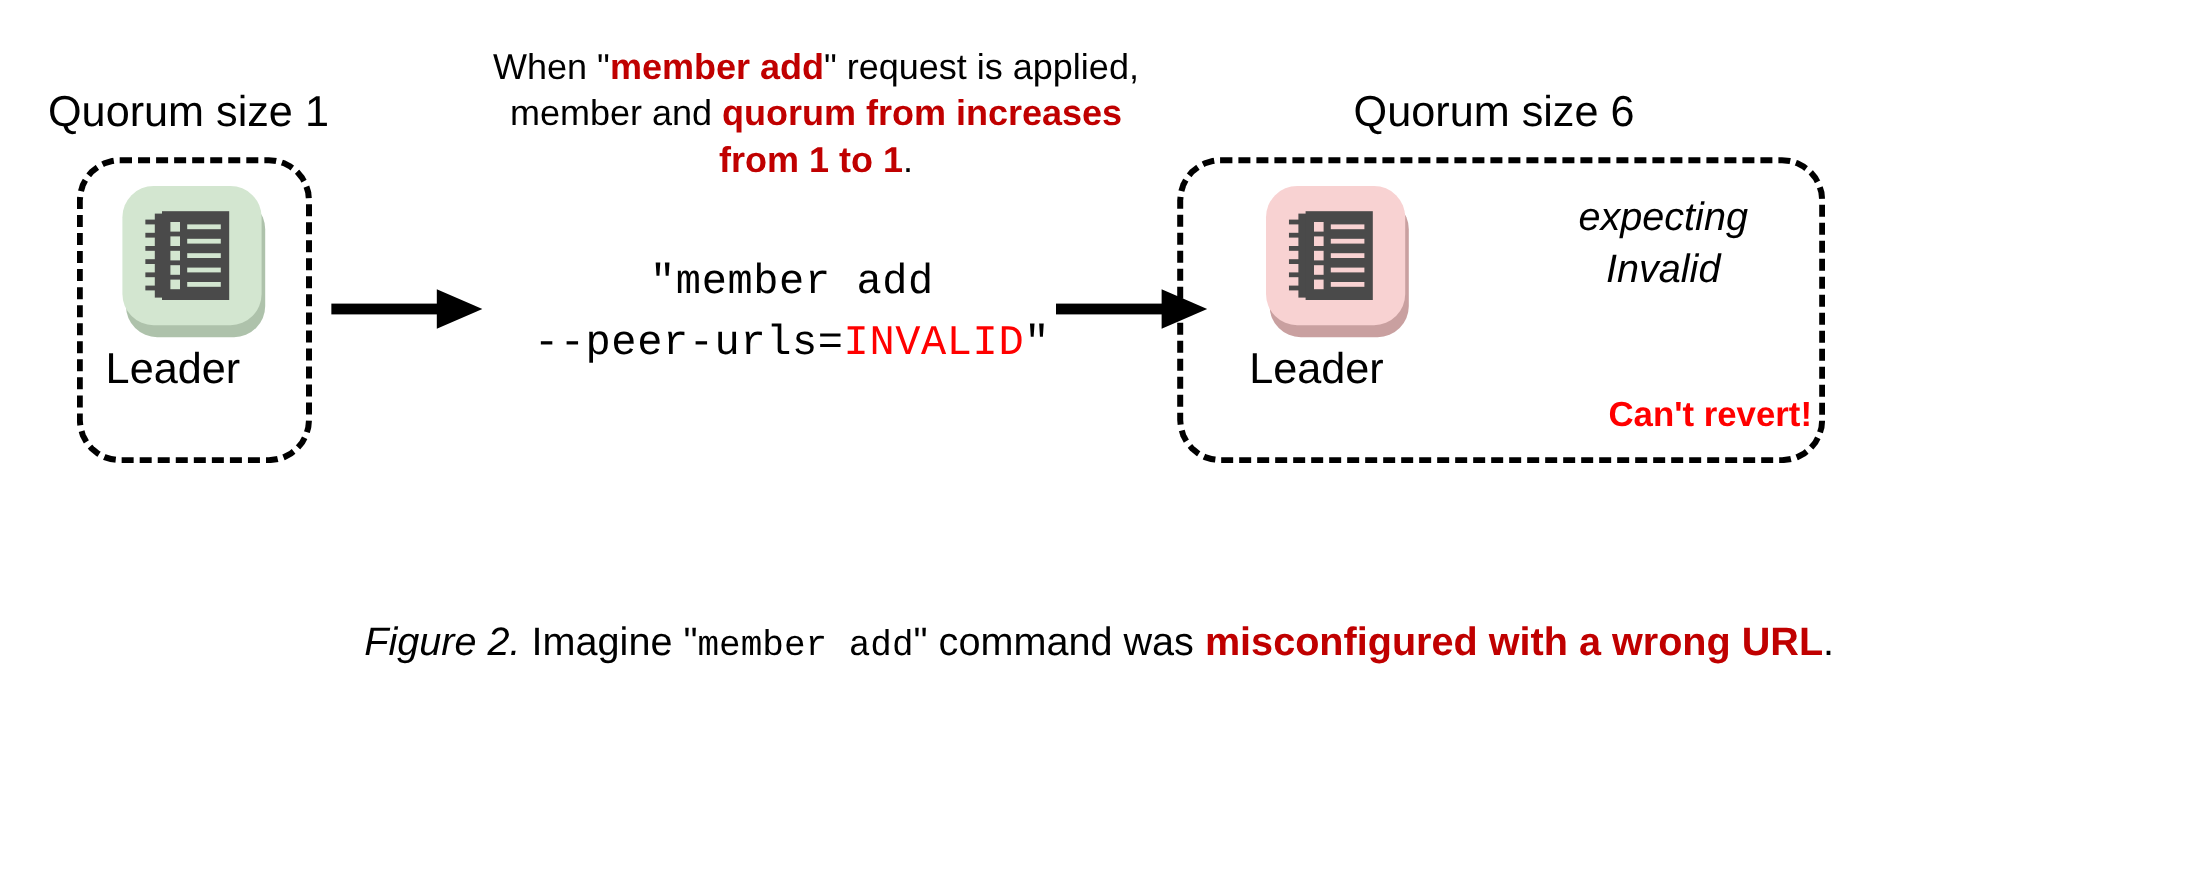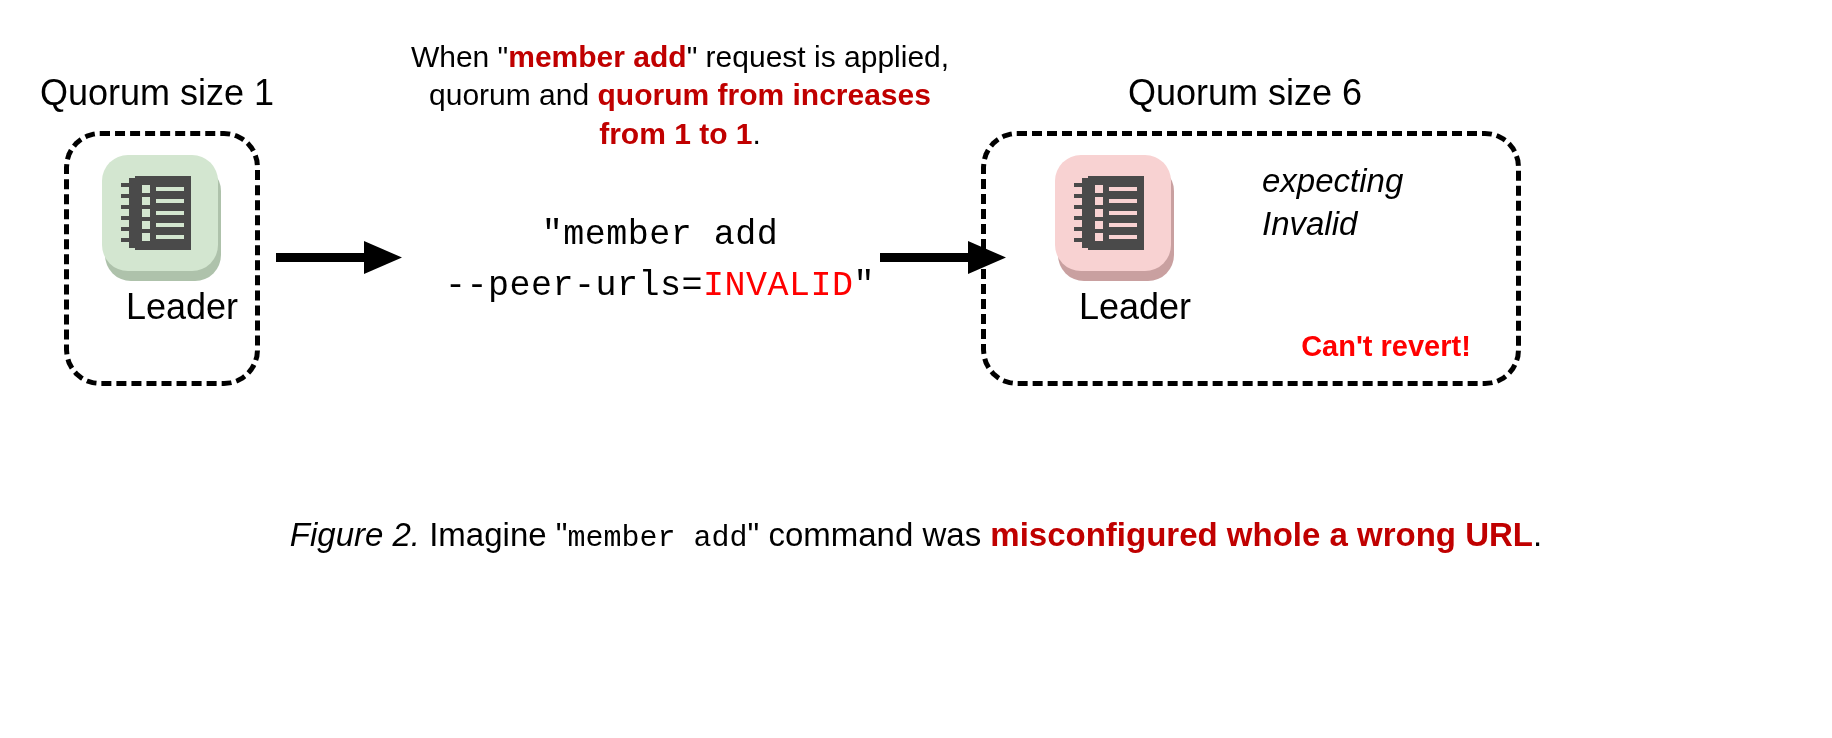--- a/index.html
+++ b/index.html
@@ -61,21 +61,21 @@
     left: 981px;
     top: 131px;
     width: 540px;
     height: 255px;
   }
 
   
   .node {
     position: absolute;
     width: 150px;
-    text-align: right;
+    text-align: left;
   }
   #node-left  { left: 88px;  top: 155px; }
   #node-right { left: 1041px; top: 155px; }
 
   .node-icon-wrap {
     position: relative;
     width: 122px;
     height: 128px;
     margin: 0 auto;
   }
@@ -111,30 +111,30 @@
     font-size: 36px;
     margin-top: 6px;
     line-height: 1;
   }
 
   
   #follower-status {
     left: 1262px;
     top: 160px;
     width: 248px;
-    text-align: left;
+    text-align: center;
     font-size: 33px;
     font-style: italic;
     line-height: 1.30;
   }
   #cant-revert {
     left: 1262px;
     top: 330px;
     width: 248px;
-    text-align: center;
+    text-align: right;
     font-size: 29px;
     font-weight: bold;
     color: #FF0000;
   }
 
   
   .arrow-svg { position: absolute; }
   #arrow-left  { left: 276px; top: 238px; }
   #arrow-right { left: 880px; top: 238px; }
 
@@ -161,21 +161,21 @@
   }
   #figure-caption .hl { color: #C00000; font-weight: bold; }
   #figure-caption .fignum { font-style: italic; margin-top: 33px; }
   #figure-caption .mono { font-family: "Liberation Mono", monospace; font-size: 30px; }
 </style>
 </head>
 <body>
 
 <div class="abs center-text" id="top-annotation">
   <div><span>When "</span><span class="hl">member add</span><span>" request is applied,</span></div>
-  <div><span>quorum and </span><span class="hl">quorum from increases</span></div>
+  <div><span>member and </span><span class="hl">quorum from increases</span></div>
   <div><span class="hl">from 1 to 1</span><span>.</span></div>
 </div>
 
 <div class="abs quorum-label" id="quorum-label-left">Quorum size 1</div>
 
 <div class="abs cluster-box" id="cluster-left"></div>
 
 <div class="node" id="node-left">
   <div class="node-icon-wrap">
     <div class="node-tile-shadow node-tile-green-shadow"></div>
@@ -269,14 +269,14 @@
 </div>
 
 <div class="abs" id="follower-status">
   <div>expecting</div>
   <div>Invalid</div>
 </div>
 
 <div class="abs" id="cant-revert">Can't revert!</div>
 
 <div class="abs" id="figure-caption">
-  <div><span class="fignum">Figure 2.</span><span> Imagine "</span><span class="mono">member add</span><span>" command was </span><span class="hl">misconfigured whole a wrong URL</span><span>.</span></div>
+  <div><span class="fignum">Figure 2.</span><span> Imagine "</span><span class="mono">member add</span><span>" command was </span><span class="hl">misconfigured with a wrong URL</span><span>.</span></div>
 </div>
 
 </body></html>

